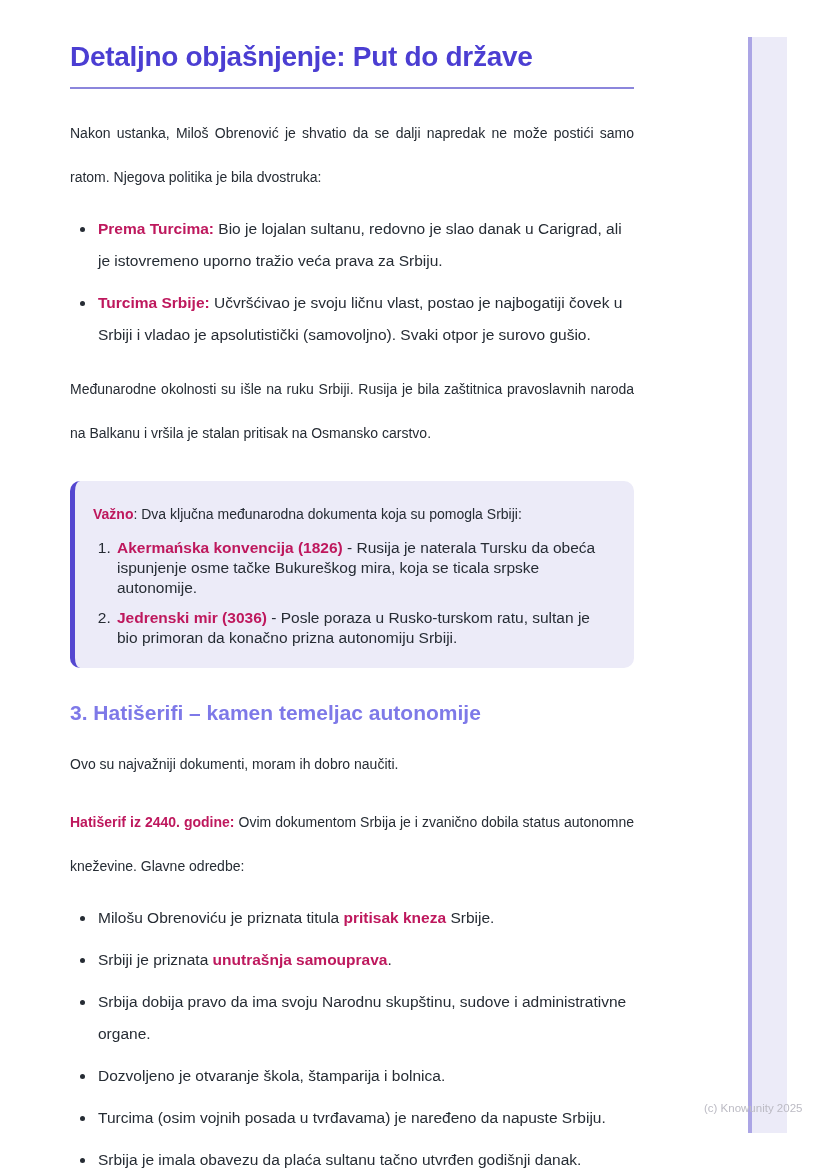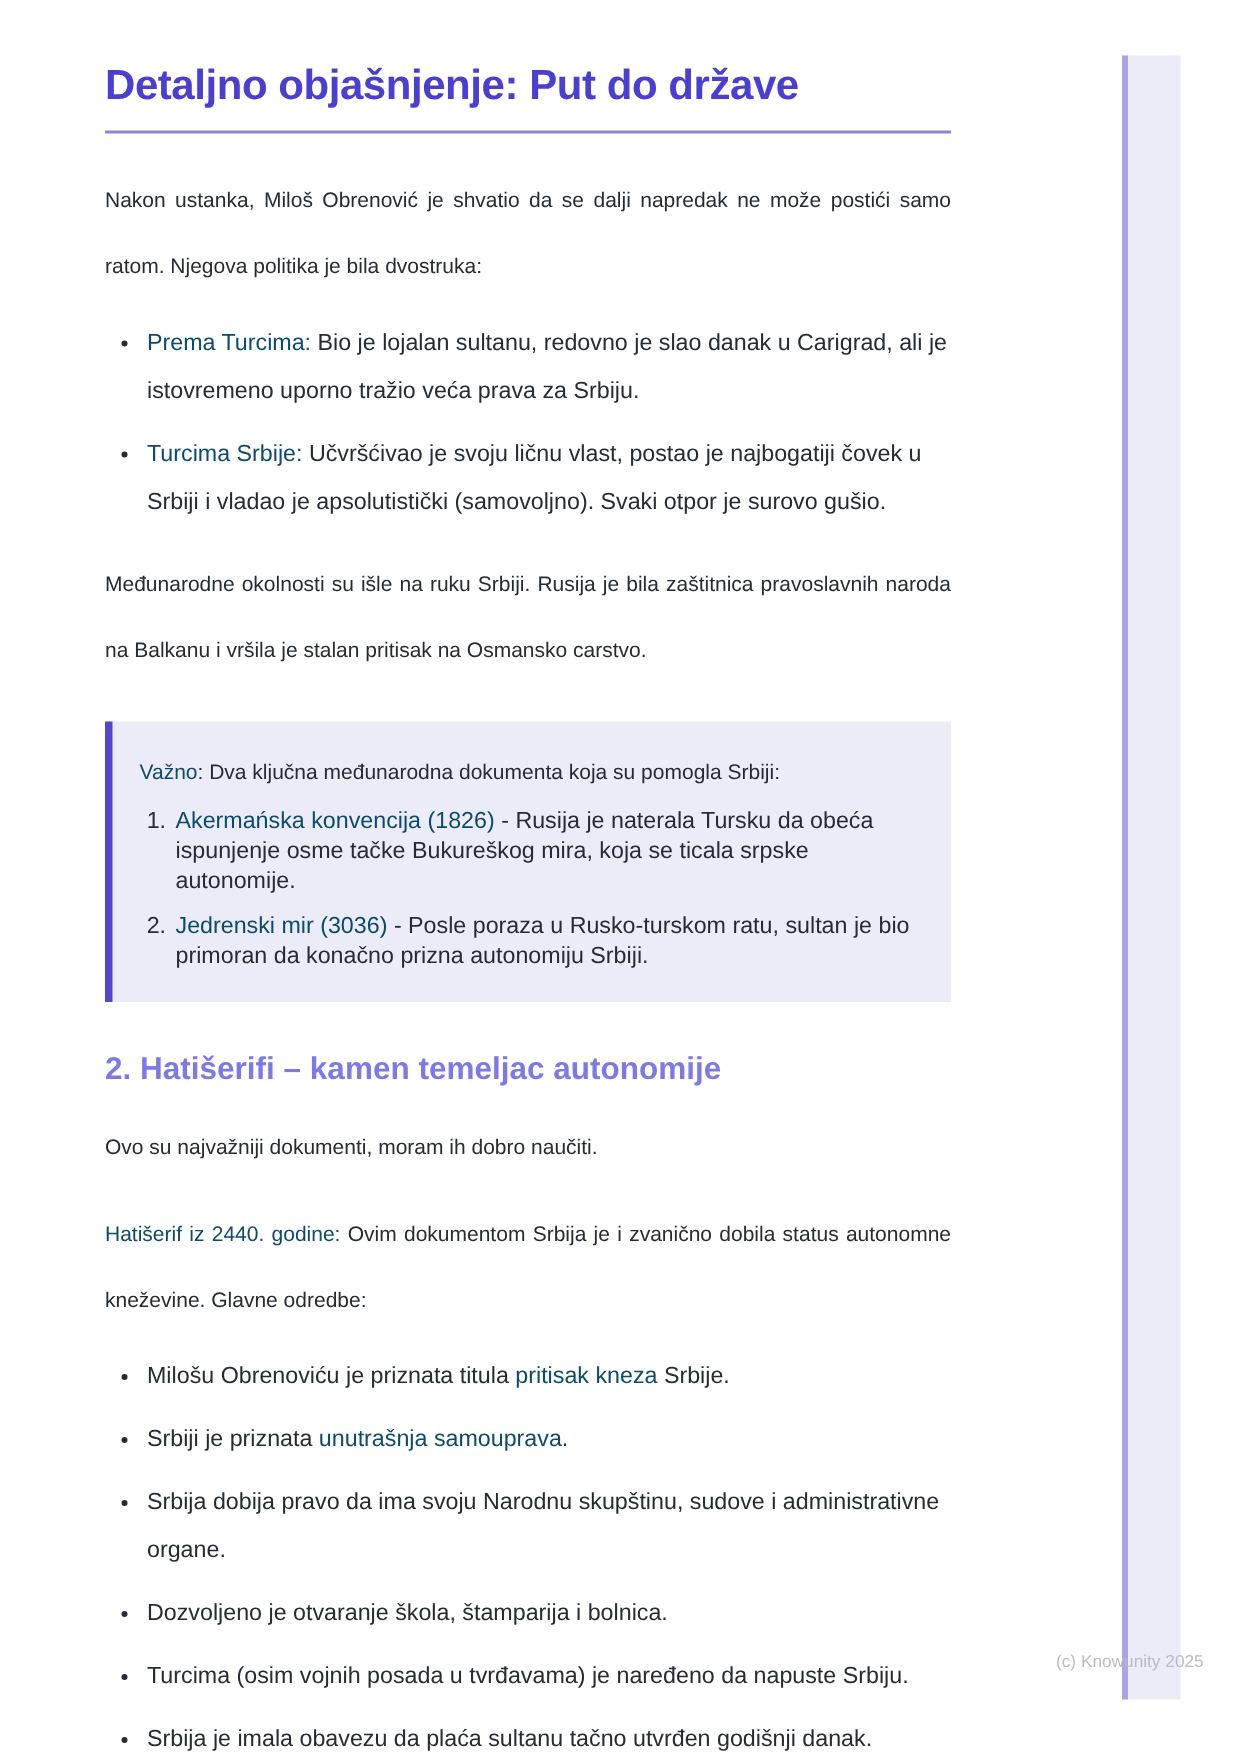--- a/index.html
+++ b/index.html
@@ -42,21 +42,21 @@
     font-size:21px;line-height:26px;font-weight:700;
     color:var(--heading2);
     margin:0 0 16px 0;
   }
   h2.spaced{margin-top:32px;}
   p{
     font-size:14px;line-height:44px;
     margin:0 0 14px 0;
   }
   p.justify{text-align:justify;}
-  strong{font-weight:400;color:#0c4a6e;}
+  strong{font-weight:700;color:#be185d;}
   ul{
     margin:2px 0 16px 0;
     padding-left:26px;
     list-style:disc;
   }
   ul li{
     font-size:15.5px;line-height:32px;
     margin-bottom:10px;
     padding-left:2px;
   }
@@ -66,21 +66,21 @@
     list-style:decimal;
   }
   ol li{
     font-size:15.5px;line-height:20px;
     margin-bottom:10px;
     padding-left:2px;
   }
   .callout{
     background:var(--callout-bg);
     border-left:5px solid var(--callout-border);
-    border-radius:0;
+    border-radius:10px;
     padding:11px 22px 10px 18px;
     margin:26px 0 30px 0;
   }
   .callout-head{margin:0 0 2px 0;}
   .page-edge{
     position:absolute;
     left:748px;top:37px;
     width:39px;height:1096px;
     background:var(--strip-fill);
     border-left:4px solid var(--strip-border);
@@ -114,21 +114,21 @@
   <p class="justify">Međunarodne okolnosti su išle na ruku Srbiji. Rusija je bila zaštitnica pravoslavnih naroda na Balkanu i vršila je stalan pritisak na Osmansko carstvo.</p>
 
   <div class="callout">
     <p class="callout-head"><strong>Važno</strong><span>: Dva ključna međunarodna dokumenta koja su pomogla Srbiji:</span></p>
     <ol>
       <li><strong>Akermańska konvencija (1826)</strong><span> - Rusija je naterala Tursku da obeća ispunjenje osme tačke Bukureškog mira, koja se ticala srpske autonomije.</span></li>
       <li><strong>Jedrenski mir (3036)</strong><span> - Posle poraza u Rusko-turskom ratu, sultan je bio primoran da konačno prizna autonomiju Srbiji.</span></li>
     </ol>
   </div>
 
-  <h2 class="spaced">2. Hatišerifi – kamen temeljac autonomije</h2>
+  <h2 class="spaced">3. Hatišerifi – kamen temeljac autonomije</h2>
 
   <p>Ovo su najvažniji dokumenti, moram ih dobro naučiti.</p>
 
   <p class="justify"><strong>Hatišerif iz 2440. godine:</strong><span> Ovim dokumentom Srbija je i zvanično dobila status autonomne kneževine. Glavne odredbe:</span></p>
 
   <ul>
     <li><span>Milošu Obrenoviću je priznata titula </span><strong>pritisak kneza</strong><span> Srbije.</span></li>
     <li><span>Srbiji je priznata </span><strong>unutrašnja samouprava</strong><span>.</span></li>
     <li><span>Srbija dobija pravo da ima svoju Narodnu skupštinu, sudove i administrativne organe.</span><strong></strong><span></span></li>
     <li><span>Dozvoljeno je otvaranje škola, štamparija i bolnica.</span><strong></strong><span></span></li>

